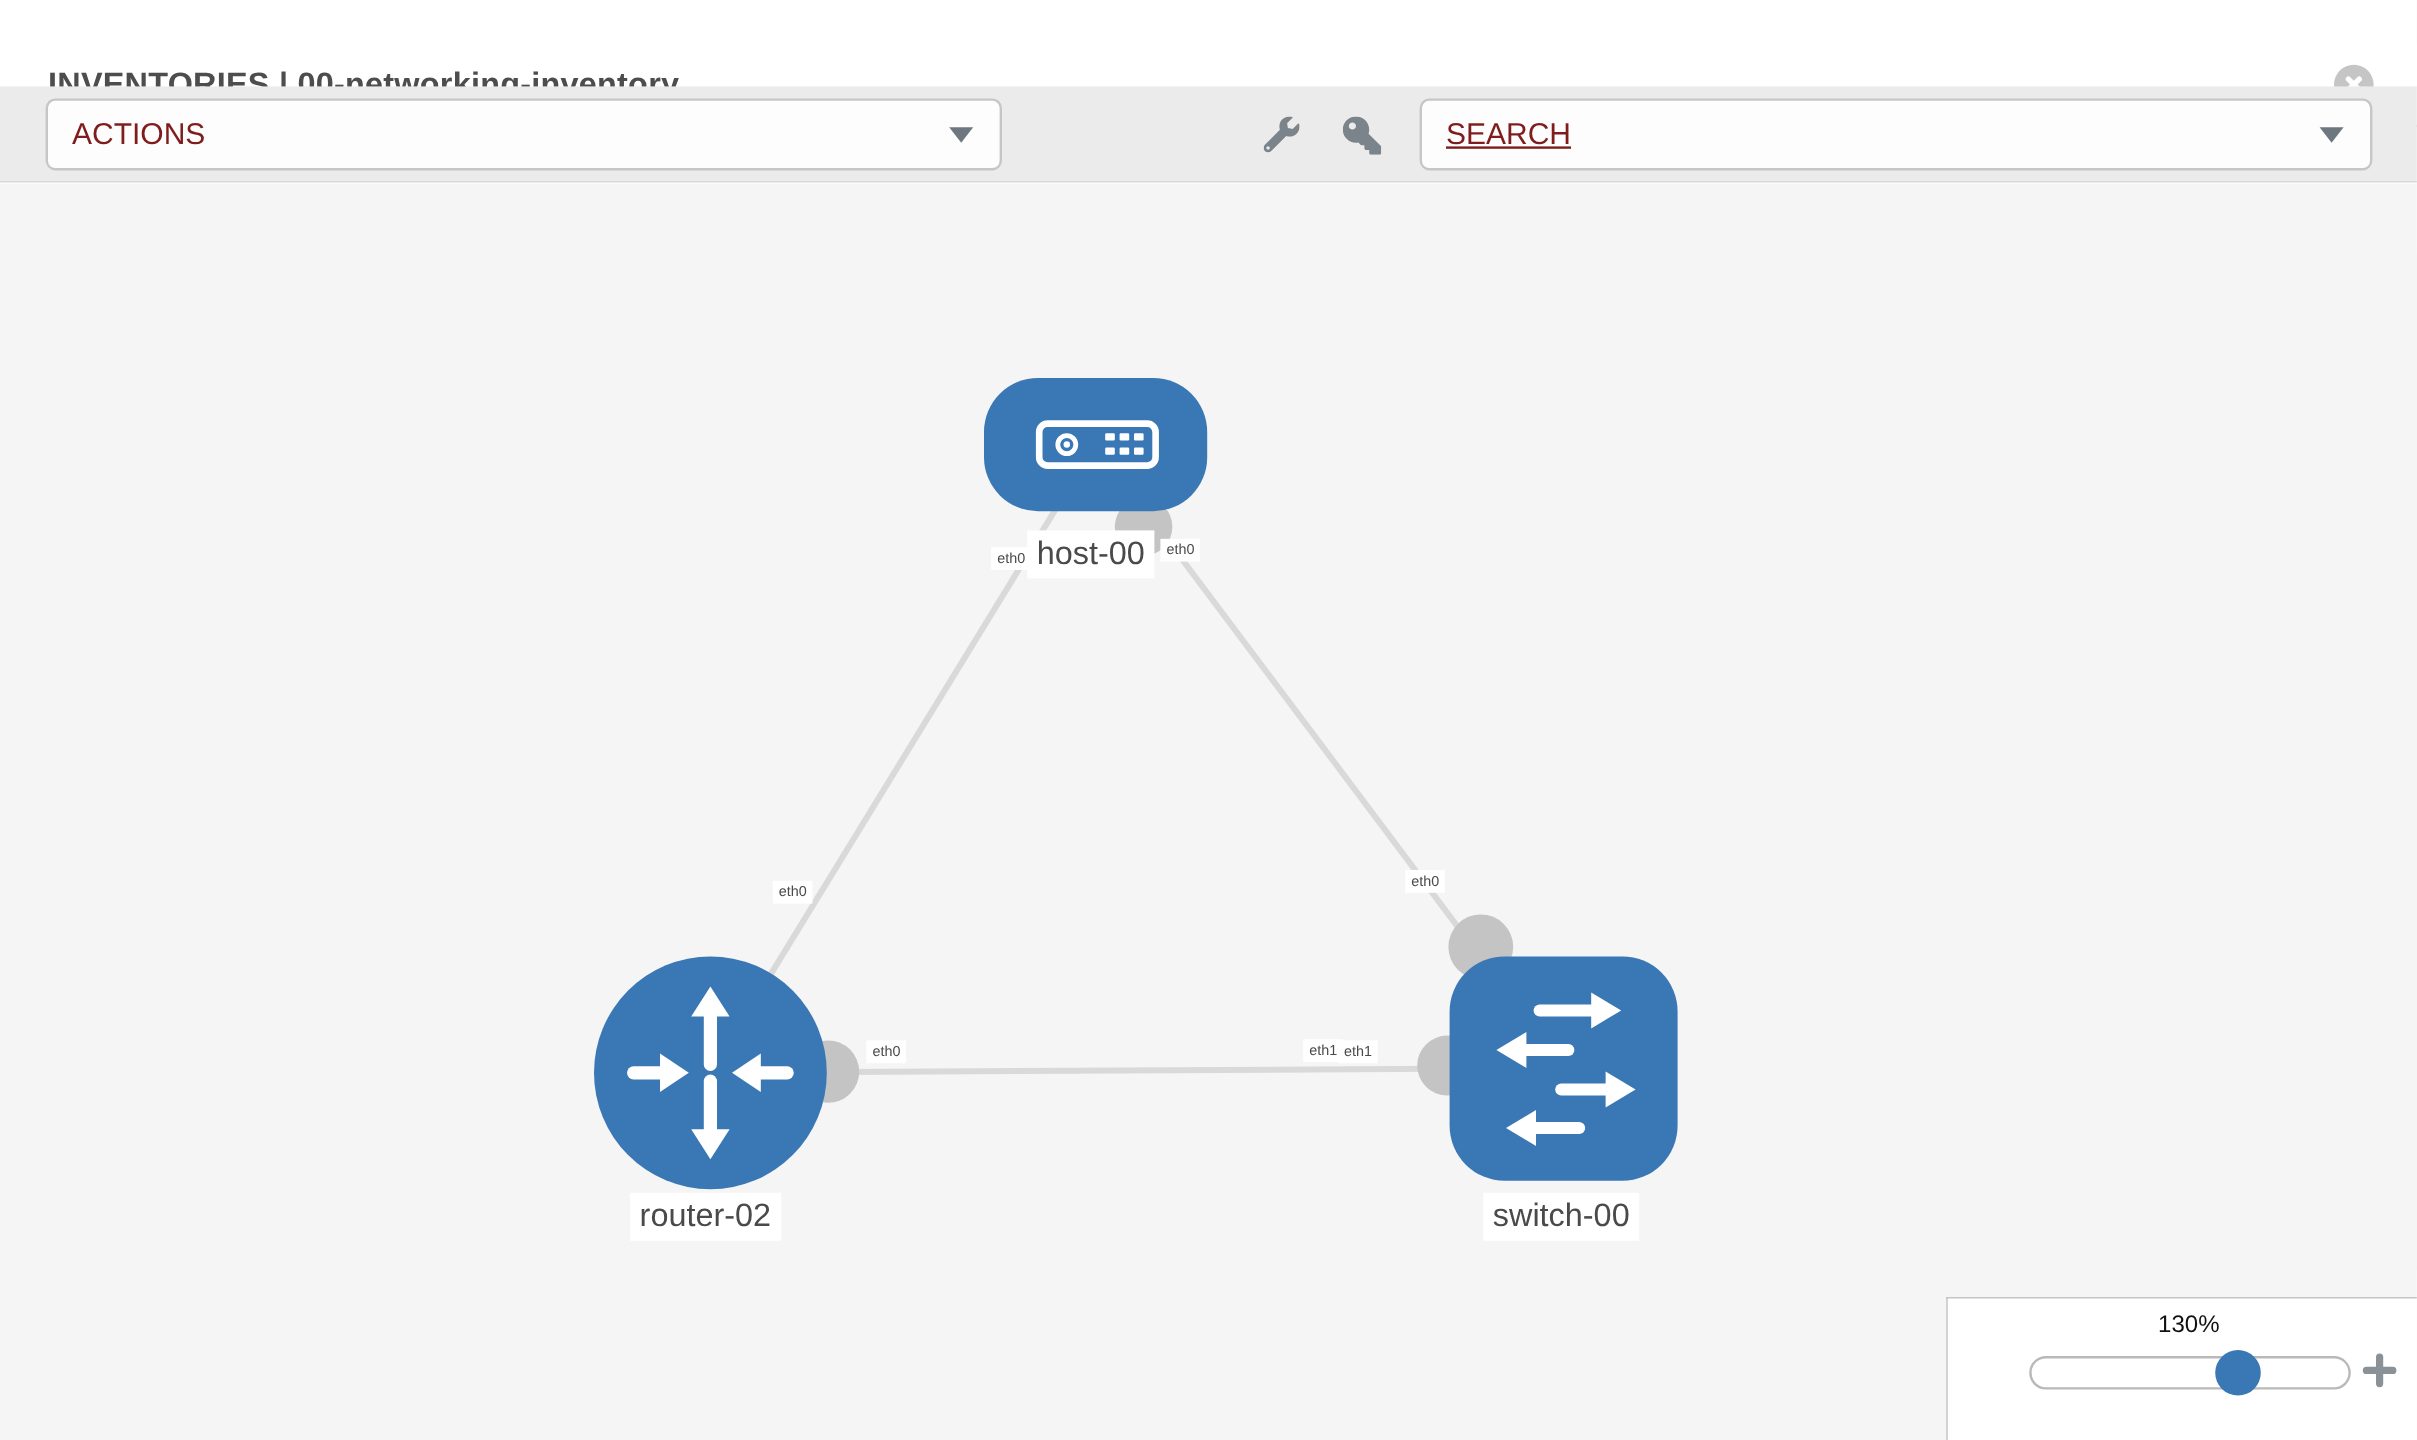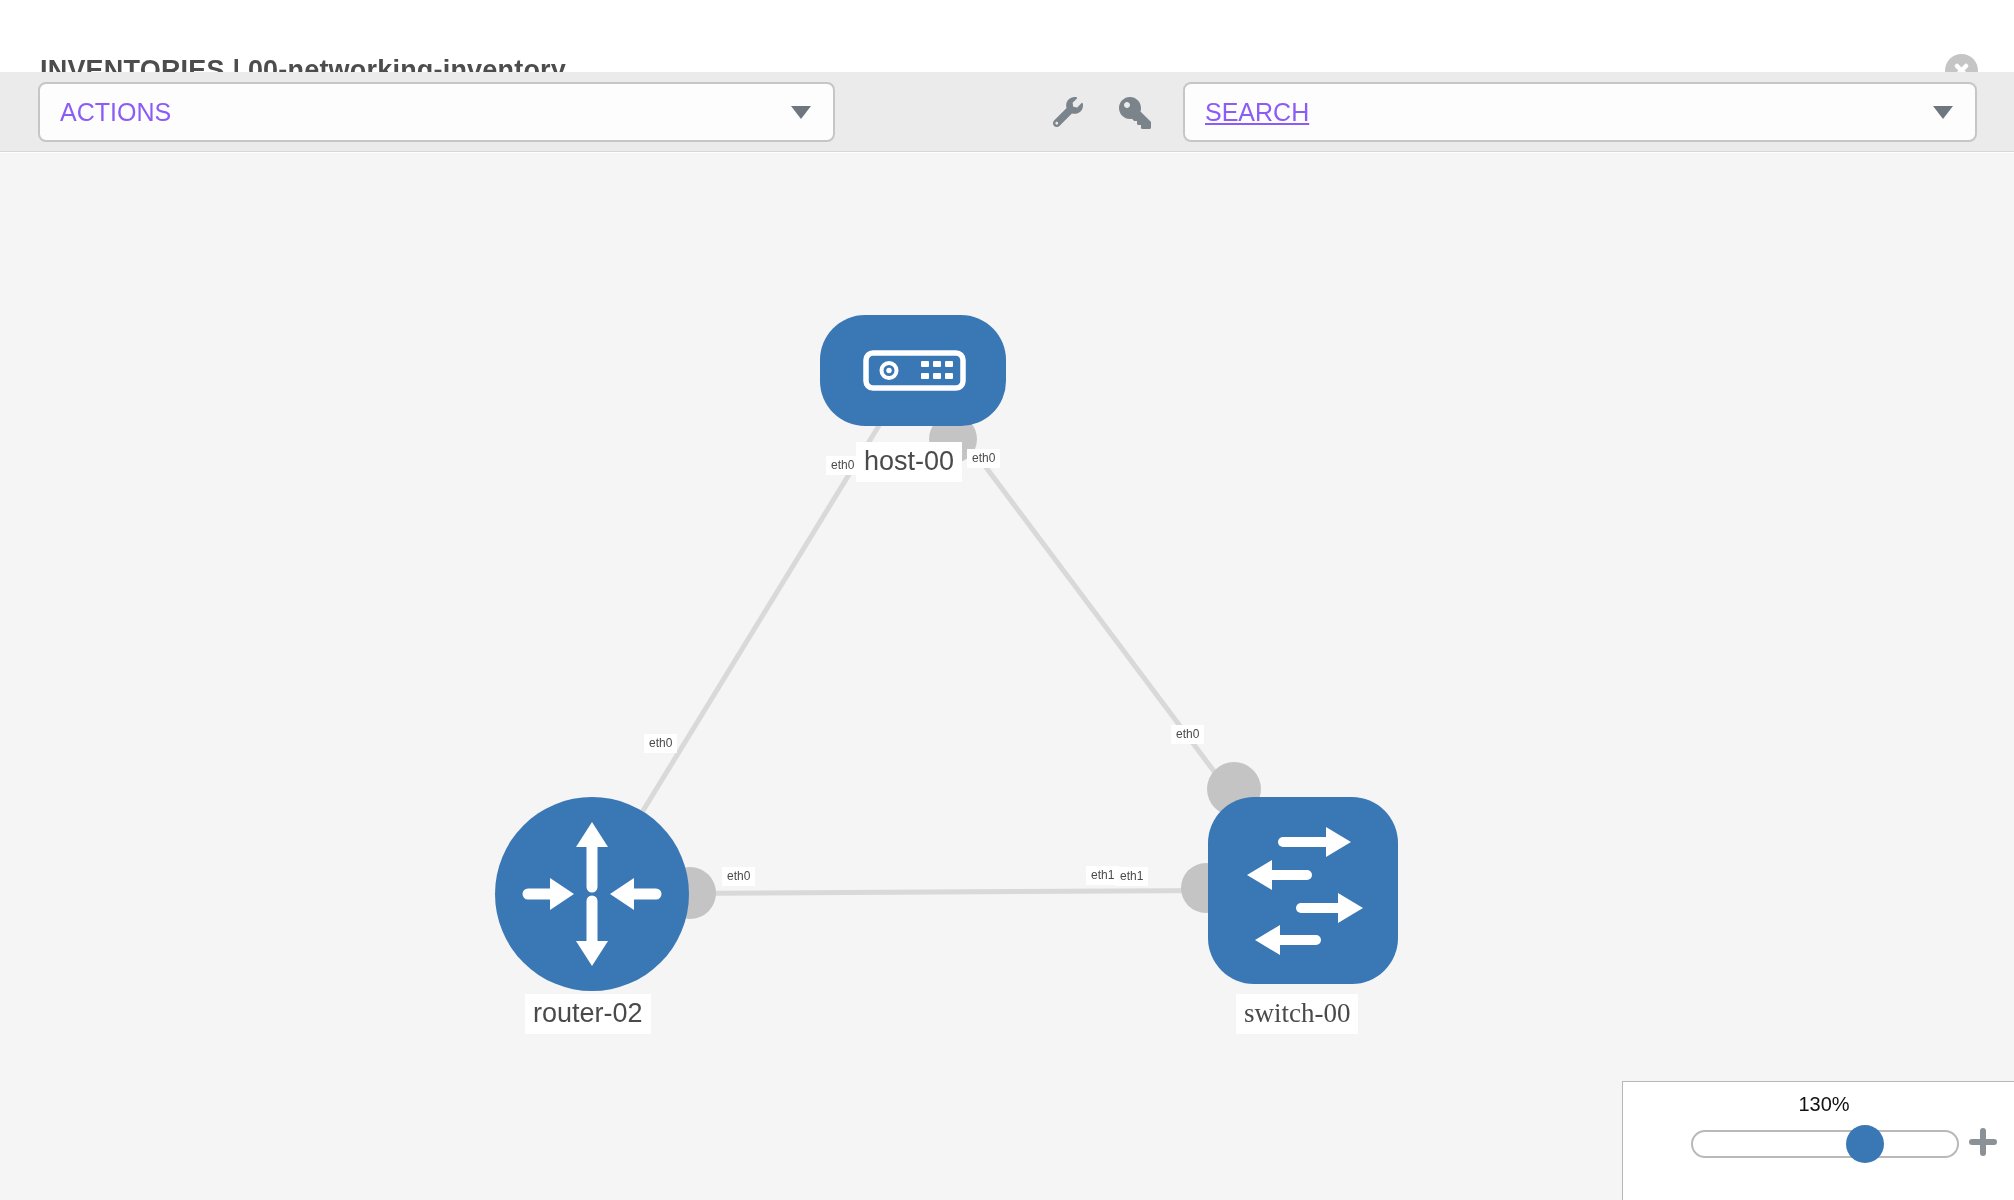--- a/index.html
+++ b/index.html
@@ -22,21 +22,21 @@
   }
   
   .toolbar{
     position:absolute;top:72px;left:0;width:2014px;height:80px;background:#ebebeb;
     border-bottom:1px solid #d6d6d6;box-sizing:border-box;
   }
   .select{
     position:absolute;top:10px;height:60px;background:#fdfdfd;
     border:2px solid #c6c6c6;border-radius:8px;box-sizing:border-box;
     display:flex;align-items:center;padding:0 20px;cursor:pointer;
-    font-size:25px;color:#8b5cf6;
+    font-size:25px;color:#7f1d1d;
   }
   .select-actions{left:38px;width:797px;}
   .select-search{left:1183px;width:794px;text-decoration:underline;}
   .caret{
     position:absolute;right:22px;top:50%;margin-top:-6px;width:0;height:0;
     border-left:10px solid transparent;border-right:10px solid transparent;
     border-top:13px solid #6e7780;
   }
   .tool-btn{
     position:absolute;top:25px;background:none;border:none;padding:0;cursor:pointer;
@@ -187,21 +187,21 @@
 
   <div class="nlabel if-label" style="left:644px;top:581px;">eth0</div>
   <div class="nlabel if-label" style="left:722px;top:714px;">eth0</div>
 
   <div class="nlabel if-label z1" style="left:1086px;top:713px;">eth1</div>
   <div class="nlabel if-label z2" style="left:1115px;top:714px;">eth1</div>
 
   <div class="nlabel if-label" style="left:1171px;top:572px;">eth0</div>
 
   <div class="nlabel node-label" style="left:525px;top:841px;">router-02</div>
-  <div class="nlabel node-label" style="left:1236px;top:841px;font-family:Liberation Serif, serif;">switch-00</div>
+  <div class="nlabel node-label" style="left:1236px;top:841px;">switch-00</div>
 
   <div class="zoom-panel">
     <div class="zoom-level">130%</div>
     <button class="zoom-btn minus">
       <span class="minus-bar"></span>
     </button>
     <div class="zoom-track"></div>
     <div class="zoom-handle"></div>
     <button class="zoom-btn plus">
       <span class="plus-shape"></span>

